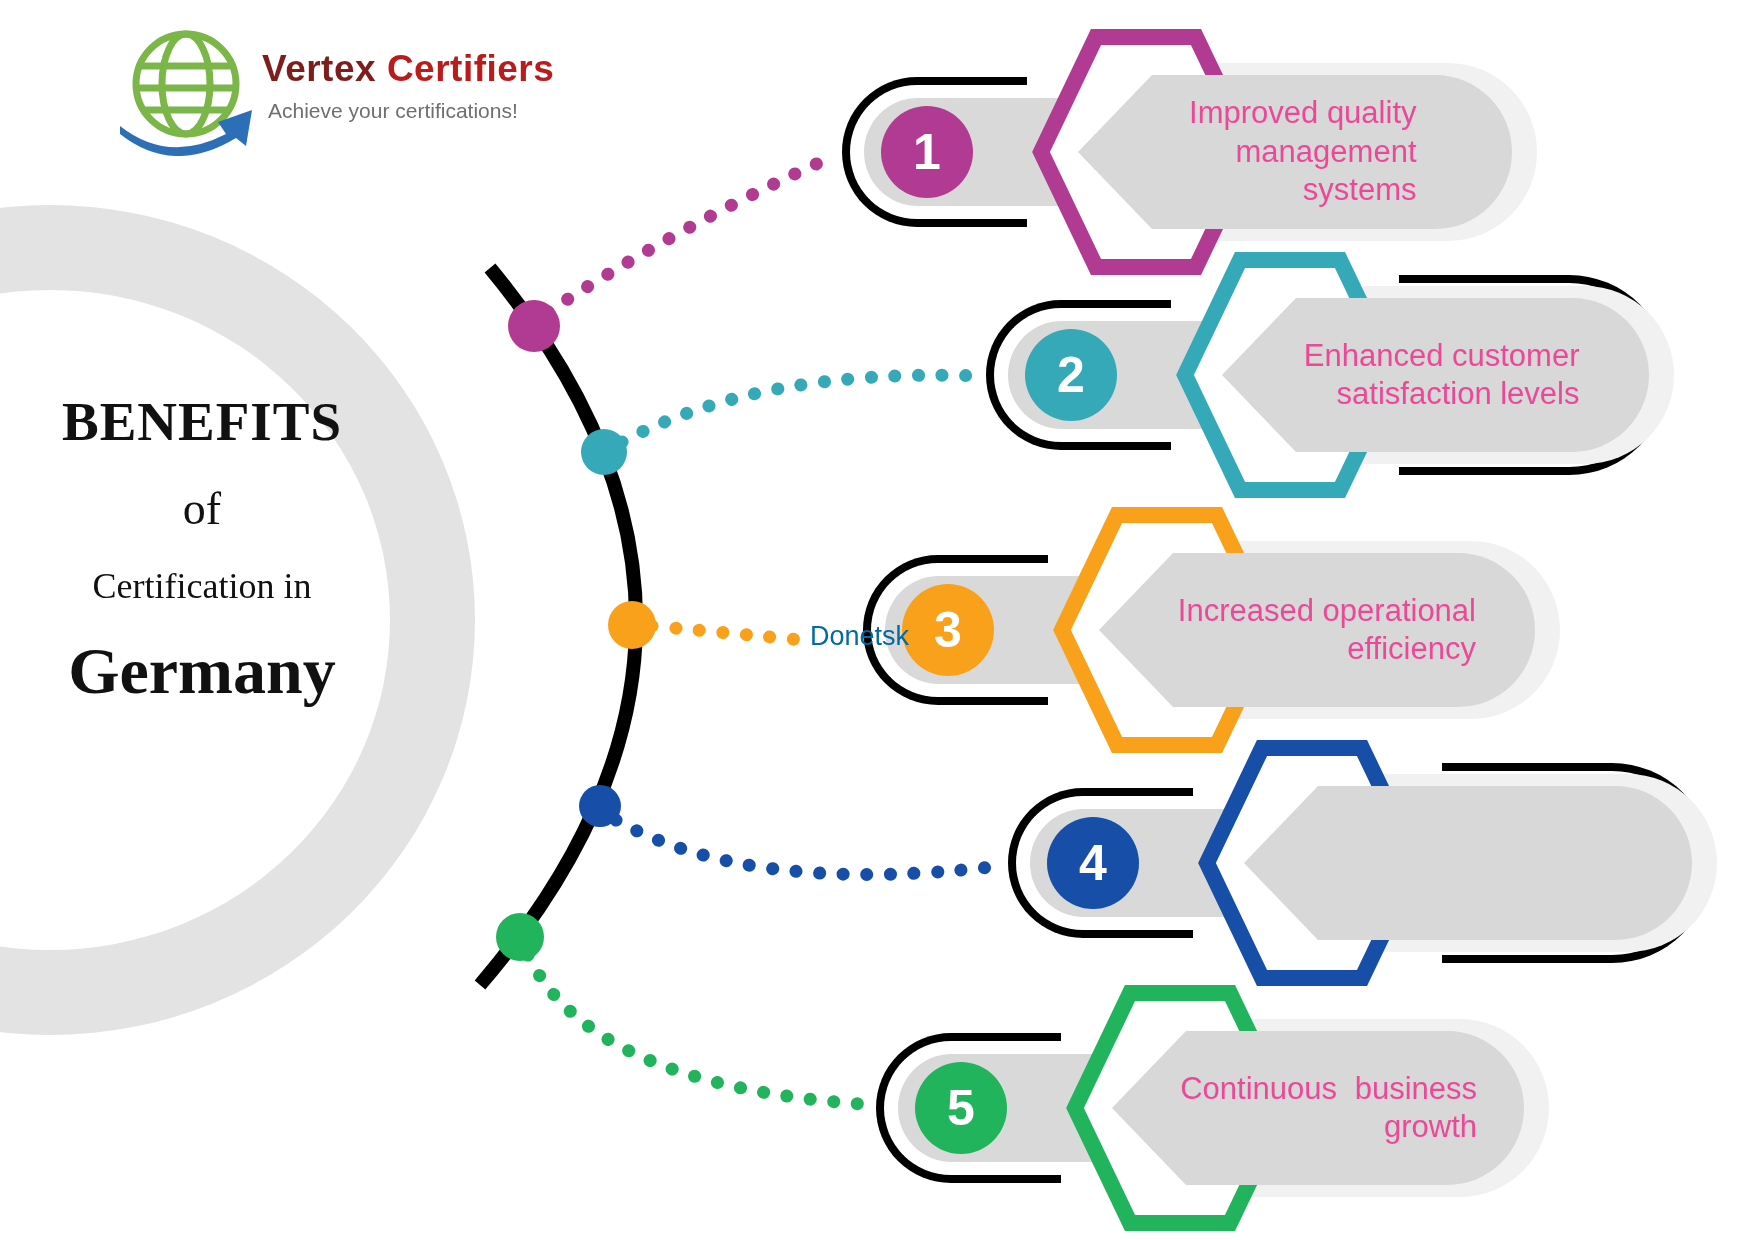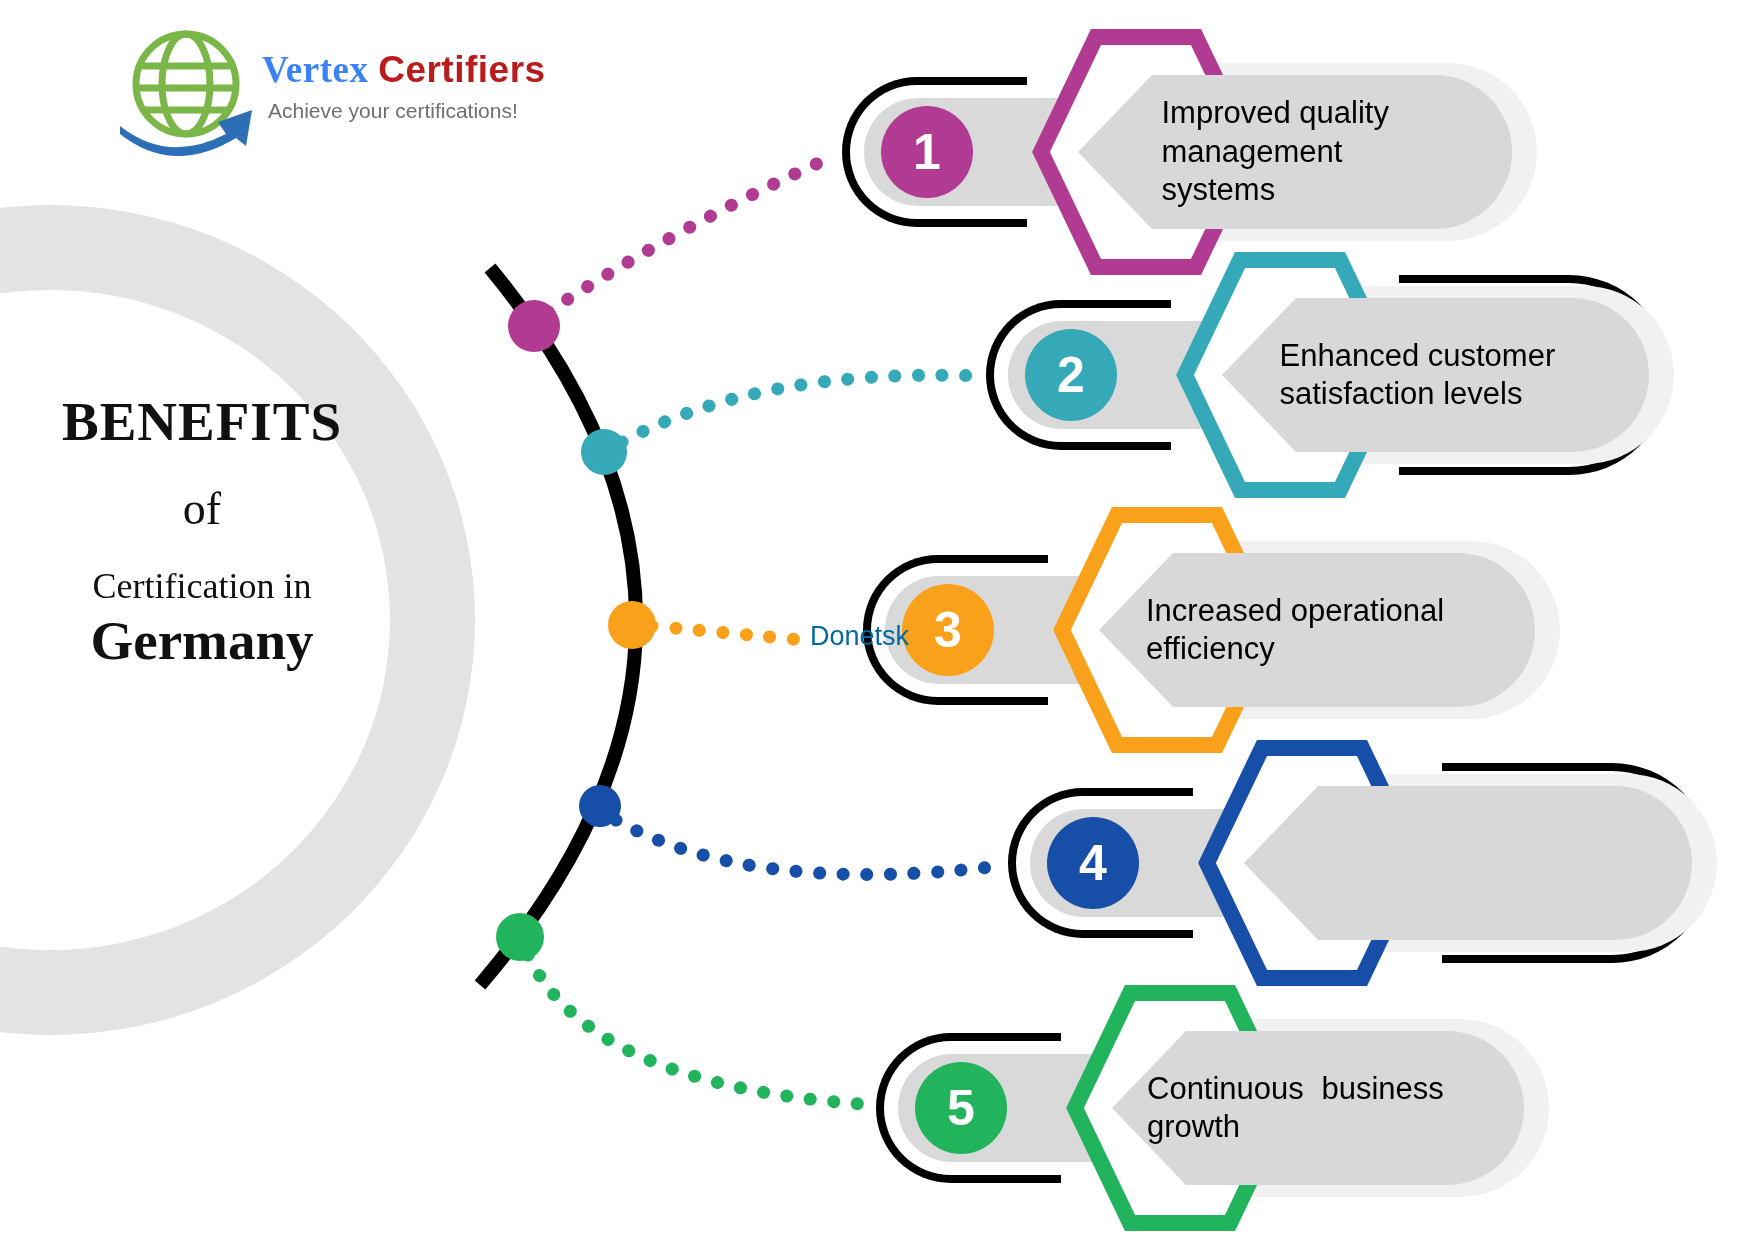--- a/index.html
+++ b/index.html
@@ -10,37 +10,37 @@
   #logo-globe{position:absolute;left:118px;top:26px;z-index:3;}
   #brand{position:absolute;left:262px;top:48px;font-size:37px;font-weight:600;z-index:3;letter-spacing:.5px;}
   #tagline{position:absolute;left:268px;top:99px;font-size:21px;z-index:3;}
   
   #title{position:absolute;left:22px;top:390px;width:360px;text-align:center;z-index:1;
          font-family:"Liberation Serif",serif;color:#111;}
   #title .t1{font-size:55px;font-weight:bold;letter-spacing:1px;}
   #title .t2{font-size:46px;margin-top:29px;}
   #title .t3{font-size:66px;font-weight:bold;margin-top:24px;letter-spacing:1px;}
   #title .t4{font-size:36px;margin-top:30px;}
-  #title .t5{font-size:55px;font-weight:bold;margin-top:2px;}
+  #title .t5{font-size:66px;font-weight:bold;margin-top:26px;}
   
   #watermark{position:absolute;left:810px;top:621px;font-size:27px;color:#0369a1;z-index:6;}
   
   .item{position:absolute;height:250px;z-index:2;}
   .cshape{position:absolute;left:20px;top:50px;width:185px;height:150px;
           border:8px solid #000;border-right:none;border-radius:75px 0 0 75px;box-sizing:border-box;}
   .rshape{position:absolute;top:25px;width:270px;height:200px;border:8px solid #000;border-left:none;
           border-radius:0 100px 100px 0;box-sizing:border-box;}
   .pill{position:absolute;left:42px;top:71px;width:294px;height:108px;background:#d9d9d9;
         border-radius:54px 0 0 54px;}
   .numcircle{position:absolute;left:59px;top:79px;width:92px;height:92px;border-radius:50%;
              display:flex;align-items:center;justify-content:center;
              color:#fff;font-size:50px;font-weight:bold;}
   .itemsvg{position:absolute;left:0;top:0;}
   .itemtext{position:absolute;top:0;height:250px;display:flex;align-items:center;justify-content:center;
-            text-align:left;color:#000000;font-size:31px;line-height:1.24;z-index:3;}
+            text-align:right;color:#ec4899;font-size:31px;line-height:1.24;z-index:3;}
 </style>
 </head>
 <body>
 <div id="canvas">
 
 <svg id="bg" width="1748" height="1240" viewBox="0 0 1748 1240">
 
   <path fill-rule="evenodd" d="M -375 620 a 425 415 0 1 0 850 0 a 425 415 0 1 0 -850 0 Z
            M -290 620 a 340 330 0 1 0 680 0 a 340 330 0 1 0 -680 0 Z" fill="#e3e3e3"></path>
 
@@ -63,21 +63,21 @@
   <g fill="none" stroke="#7ab648" stroke-width="7">
     <circle cx="68" cy="58" r="50"></circle>
     <ellipse cx="68" cy="58" rx="24" ry="50"></ellipse>
     <line x1="20" y1="40" x2="116" y2="40"></line>
     <line x1="18" y1="62" x2="118" y2="62"></line>
     <line x1="24" y1="84" x2="112" y2="84"></line>
   </g>
   <path fill="#2d6fb7" d="M 2 100 Q 50 138 108 108 L 100 96 L 134 84 L 128 120 L 118 112 Q 55 150 2 108 Z"></path>
 </svg>
 <div id="brand">
-  <span style="color: #3b82f6; font-family: Liberation Serif, serif;">Vertex </span><span style="color: #b91c1c;">Certifiers</span>
+  <span style="color: #7f1d1d;">Vertex </span><span style="color: #b91c1c;">Certifiers</span>
 </div>
 <div id="tagline" style="color: rgb(110, 111, 114);">Achieve your certifications!</div>
 
 <div id="title">
   <div class="t1">BENEFITS</div>
   <div class="t2">of</div>
   <div class="t4">Certification in</div>
   <div class="t5">Germany</div>
 </div>
 

